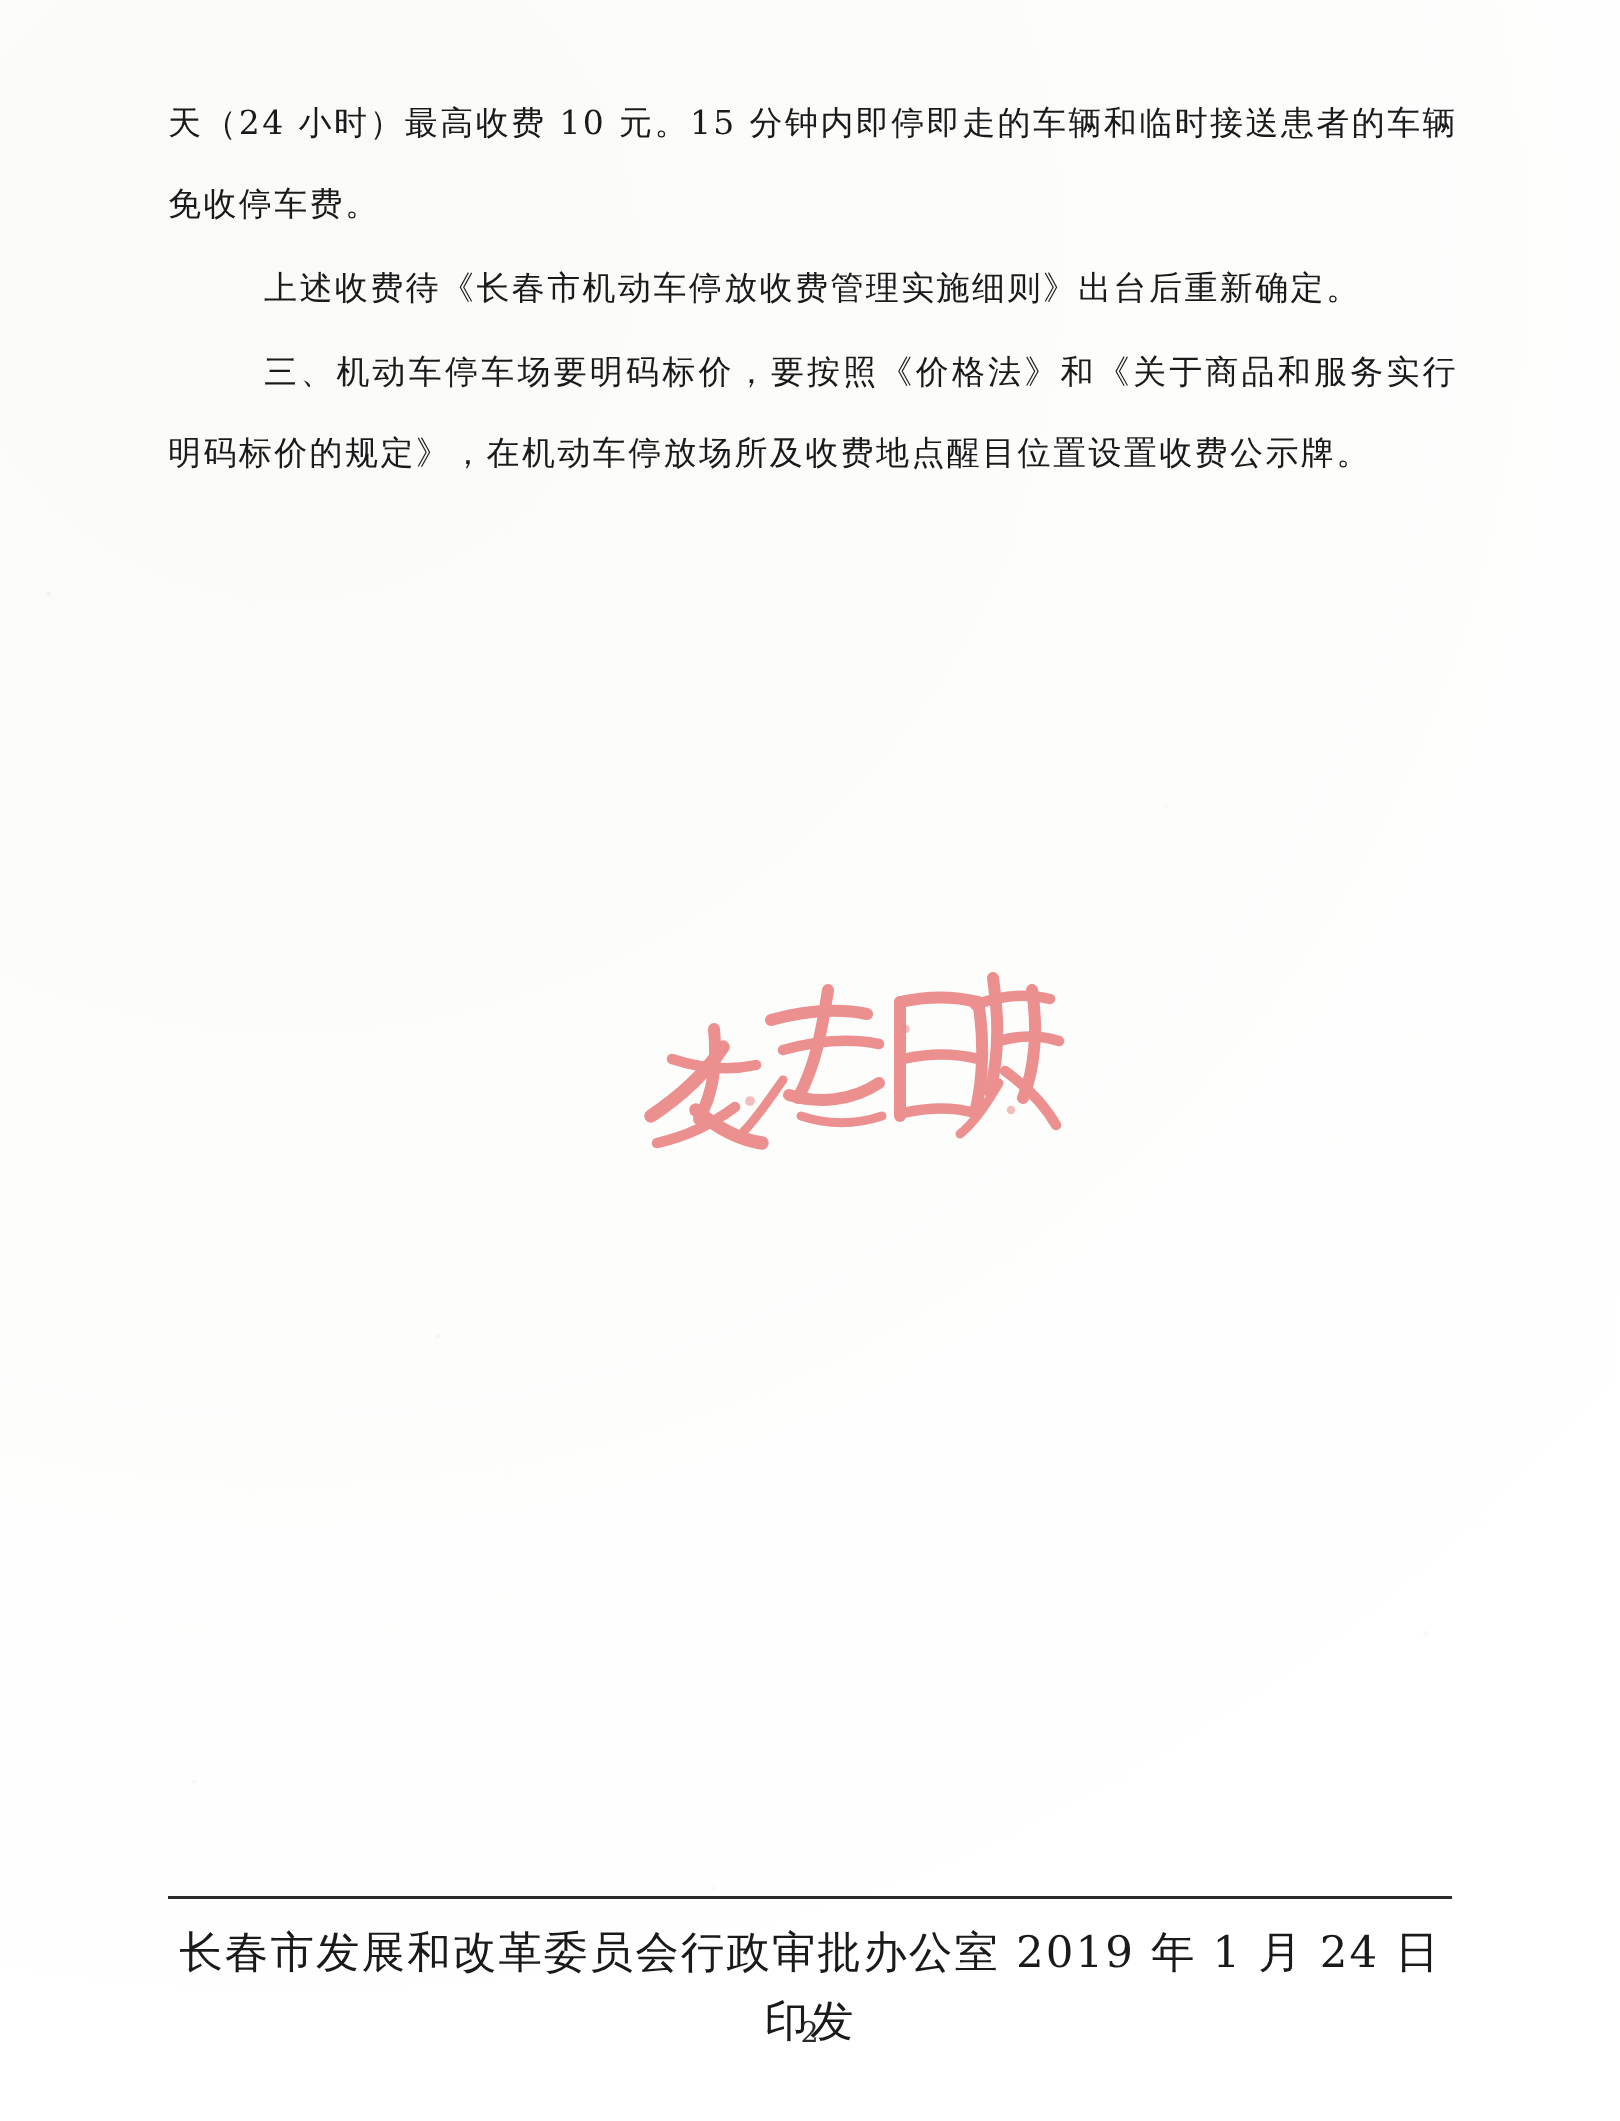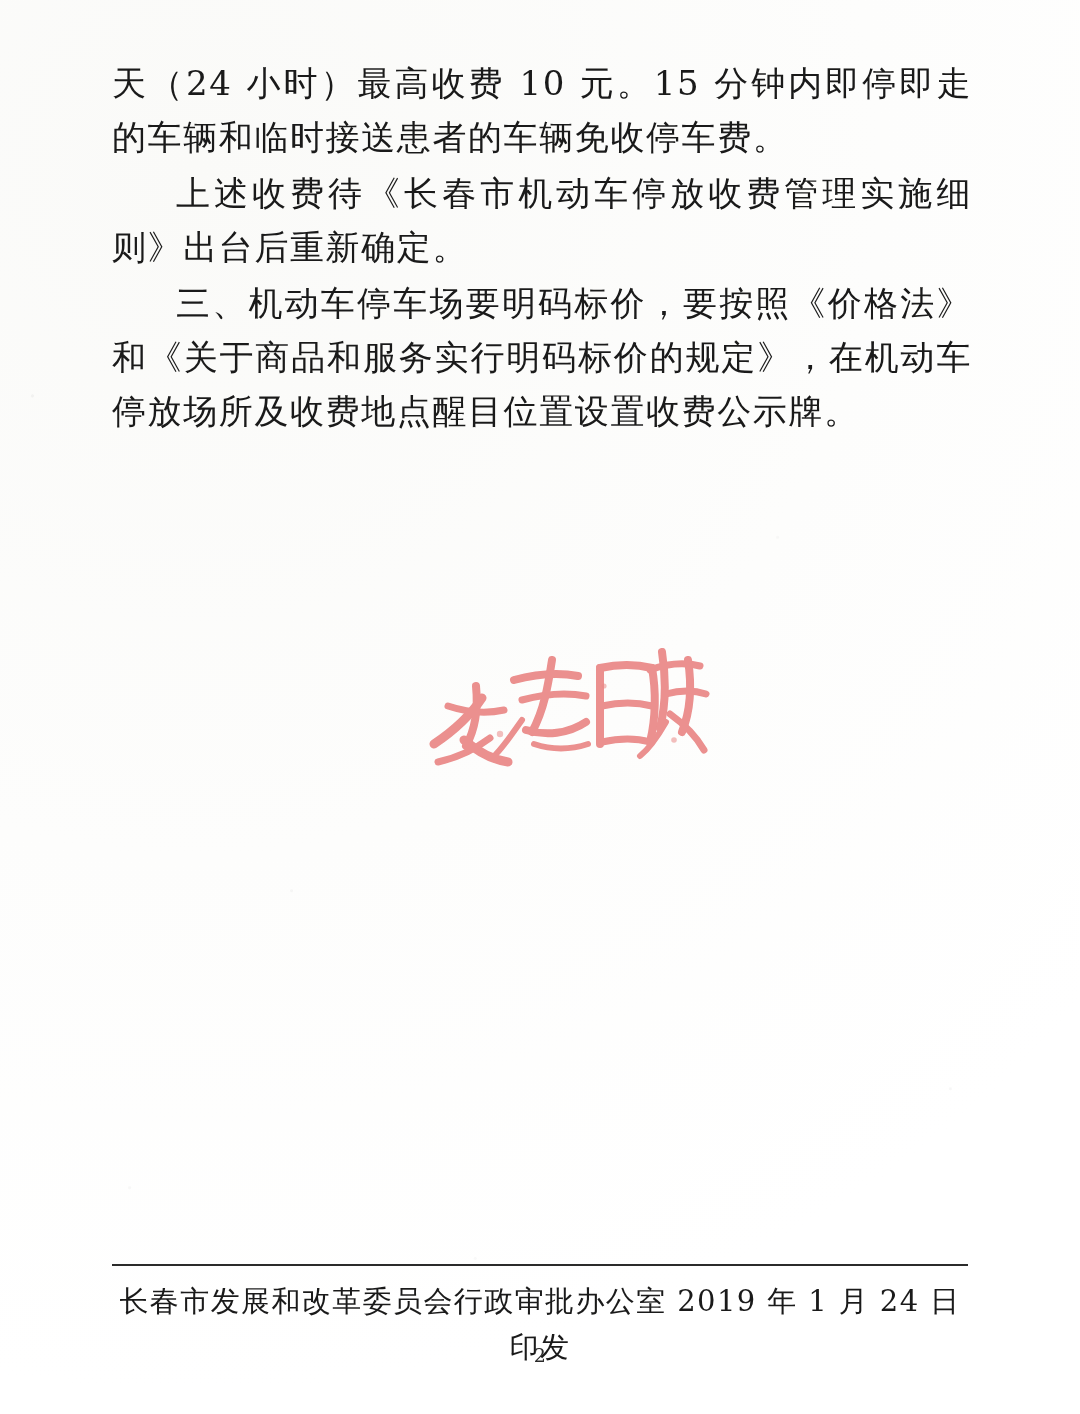--- a/index.html
+++ b/index.html
@@ -39,21 +39,21 @@
   }
 
   .body-text {
     position: absolute;
     left: 112px;
     top: 56px;
     width: 860px;
   }
 
   .para {
-    font-size: 34px;
+    font-size: 22px;
     line-height: 54px;
     letter-spacing: 1.6px;
     text-align: justify;
     text-justify: inter-character;
     margin: 0;
     color: #1a1a1a;
   }
 
   .para + .para {
     margin-top: 2px;

